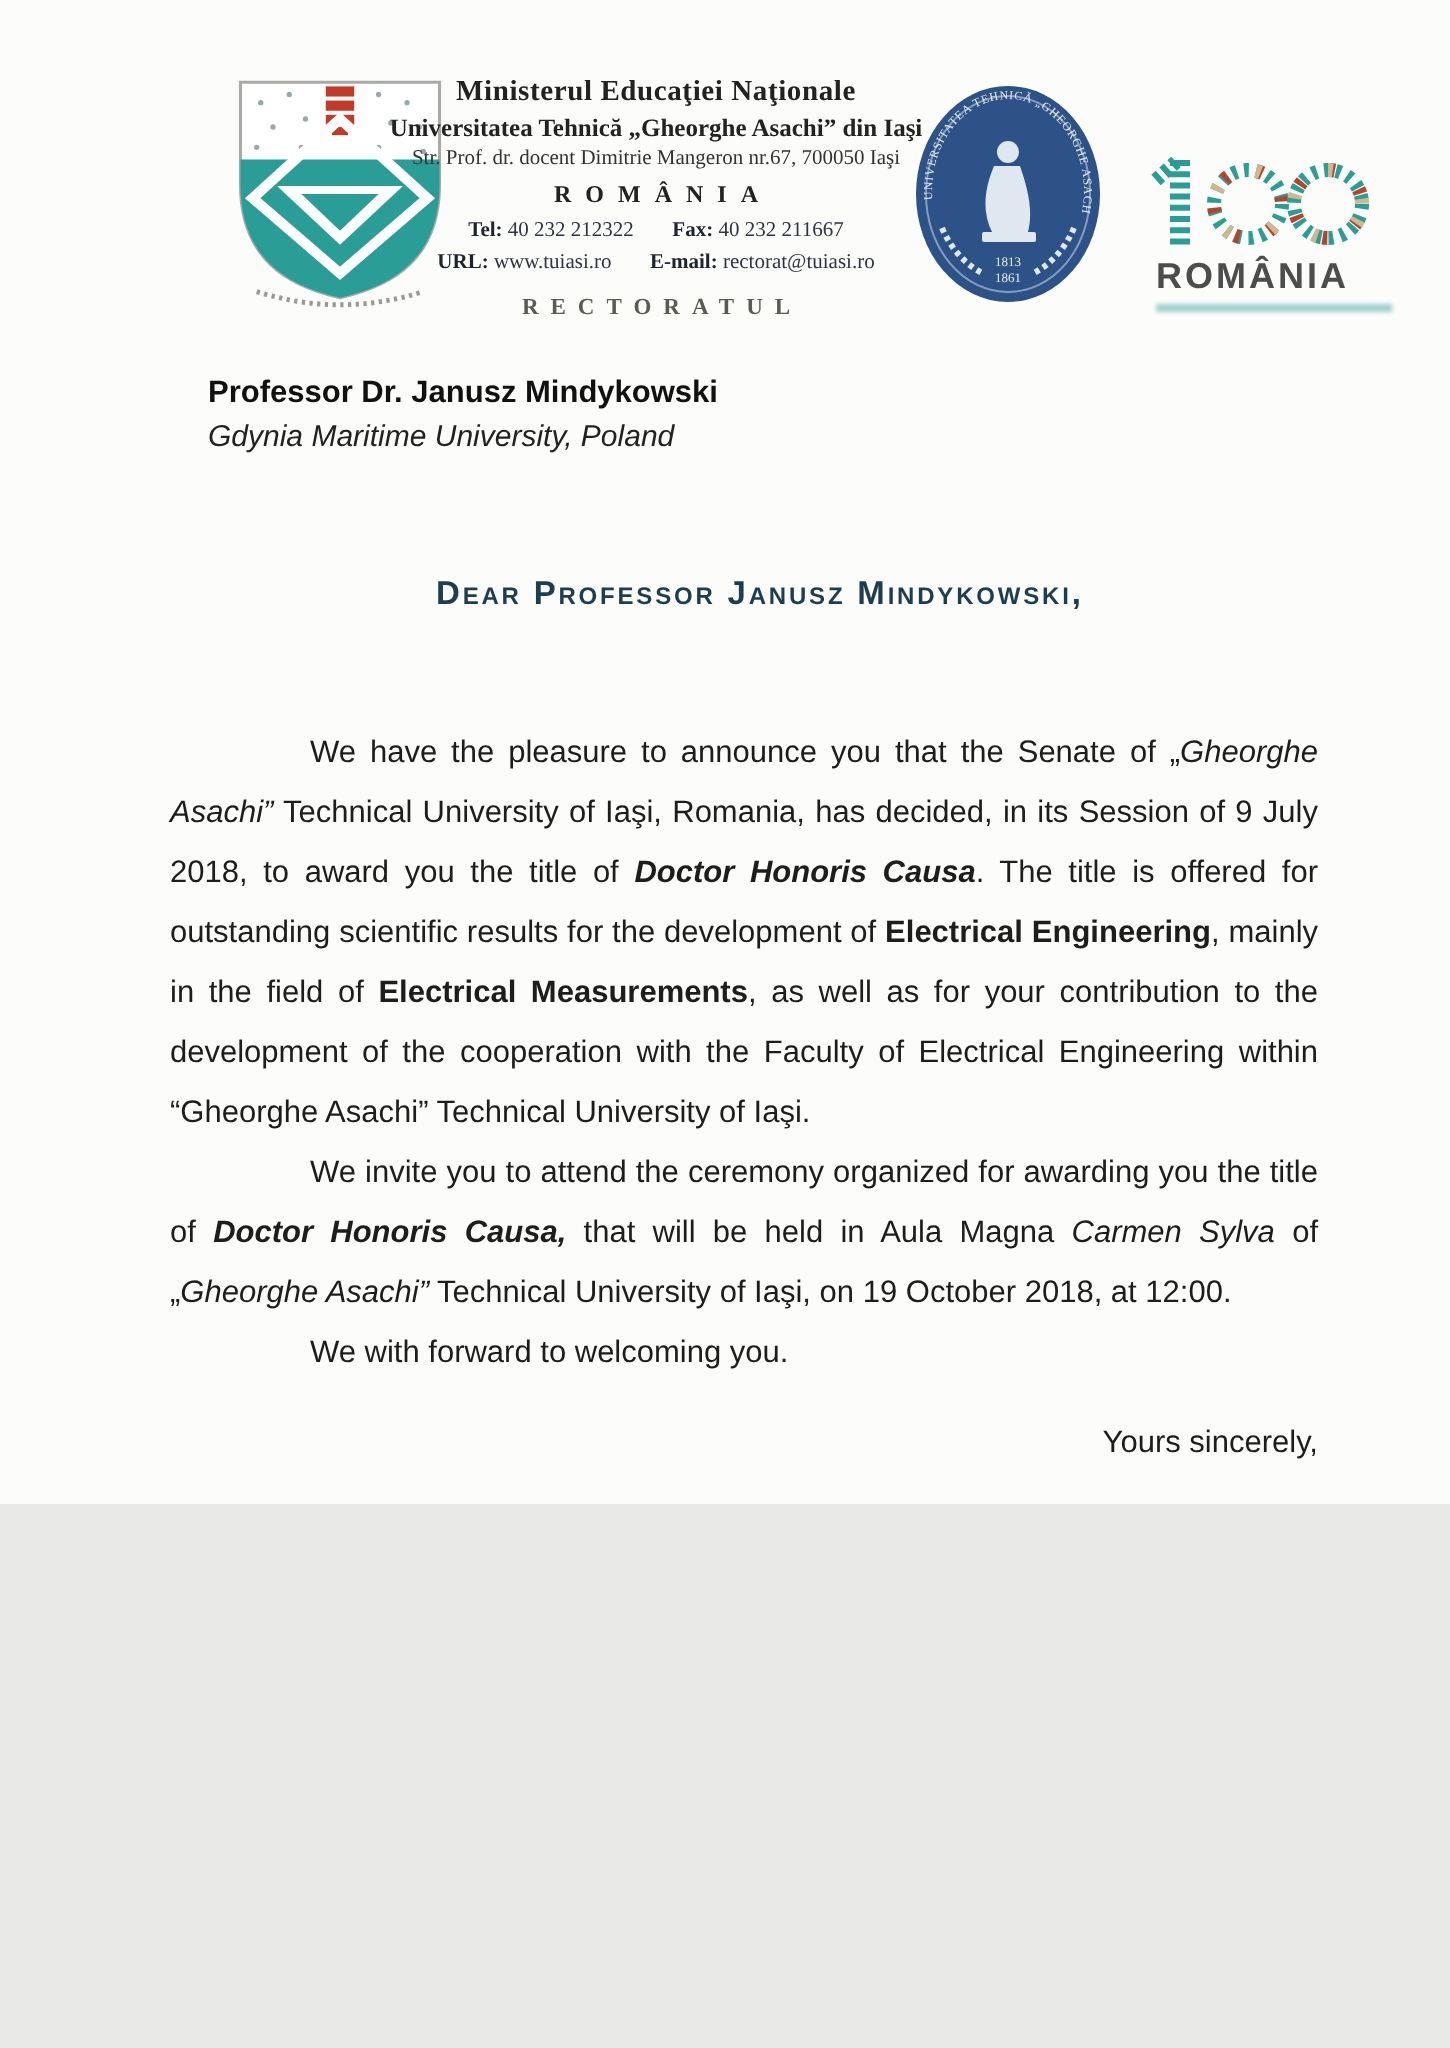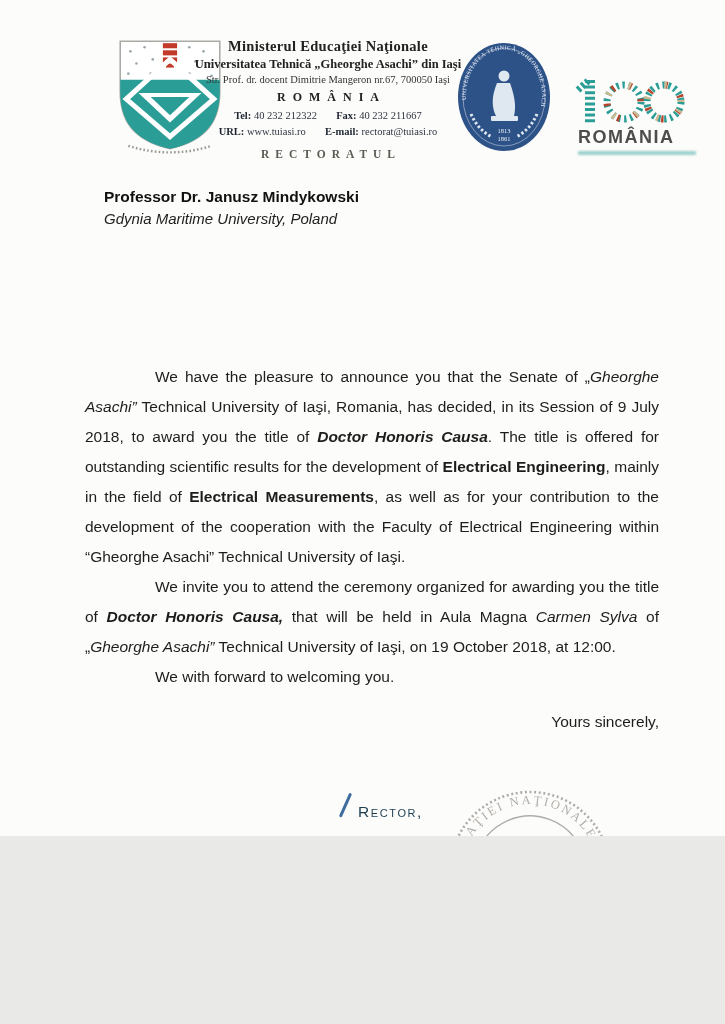--- a/index.html
+++ b/index.html
@@ -1,18 +1,18 @@
 <!DOCTYPE html>
 <html><head>
 <meta charset="utf-8">
 <style>
   * { margin:0; padding:0; box-sizing:border-box; }
   html,body { background:#e9e9e7; }
   .page {
-    position:relative; width:725px; height:836px; margin:0 auto;
+    position:relative; width:725px; height:752px; margin:0 auto;
     background:#fcfcfa; overflow:hidden;
     font-family:"Liberation Sans", sans-serif; color:#1e1e1e;
   }
   
   .shield { position:absolute; left:106px; top:34px; width:128px; height:122px; }
   .header-text {
     position:absolute; left:166px; top:38px; width:324px; text-align:center;
     font-family:"Liberation Serif", serif; color:#222;
   }
   .ht-ministry   { font-size:14.5px; font-weight:bold; letter-spacing:.3px; }
@@ -170,20 +170,21 @@
     </svg>
     <div class="word">ROMÂNIA</div>
     <div class="tagline"></div>
   </div>
 
   <div class="recipient">
     <div class="name">Professor Dr. Janusz Mindykowski</div>
     <div class="affil">Gdynia Maritime University, Poland</div>
   </div>
 
+  <div class="salutation"><span class="seg-b">Dear Professor </span><span class="seg-n">Janusz Mindykowski,</span></div>
 
   <div class="body-block">
     <p><span class="seg-n">We have the pleasure to announce you that the Senate of „</span><span class="seg-i">Gheorghe Asachi”</span><span class="seg-n"> Technical University of Iaşi, Romania, has decided, in its Session of 9 July 2018, to award you the title of </span><span class="seg-bi">Doctor Honoris Causa</span><span class="seg-n">. The title is offered for outstanding scientific results for the development of </span><span class="seg-b">Electrical Engineering</span><span class="seg-n">, mainly in the field of </span><span class="seg-b">Electrical Measurements</span><span class="seg-n">, as well as for your contribution to the development of the cooperation with the Faculty of Electrical Engineering within “Gheorghe Asachi” Technical University of Iaşi.</span></p>
     <p><span class="seg-n">We invite you to attend the ceremony organized for awarding you the title of </span><span class="seg-bi">Doctor Honoris Causa,</span><span class="seg-n"> that will be held in Aula Magna </span><span class="seg-i">Carmen Sylva</span><span class="seg-n"> of „</span><span class="seg-i">Gheorghe Asachi”</span><span class="seg-n"> Technical University of Iaşi, on 19 October 2018, at 12:00.</span></p>
     <p><span class="seg-n">We with forward to welcoming you.</span></p>
     <p class="closing">Yours sincerely,</p>
   </div>
 
   <div class="sig-slash"></div>
   <div class="sig-title">Rector,</div>

